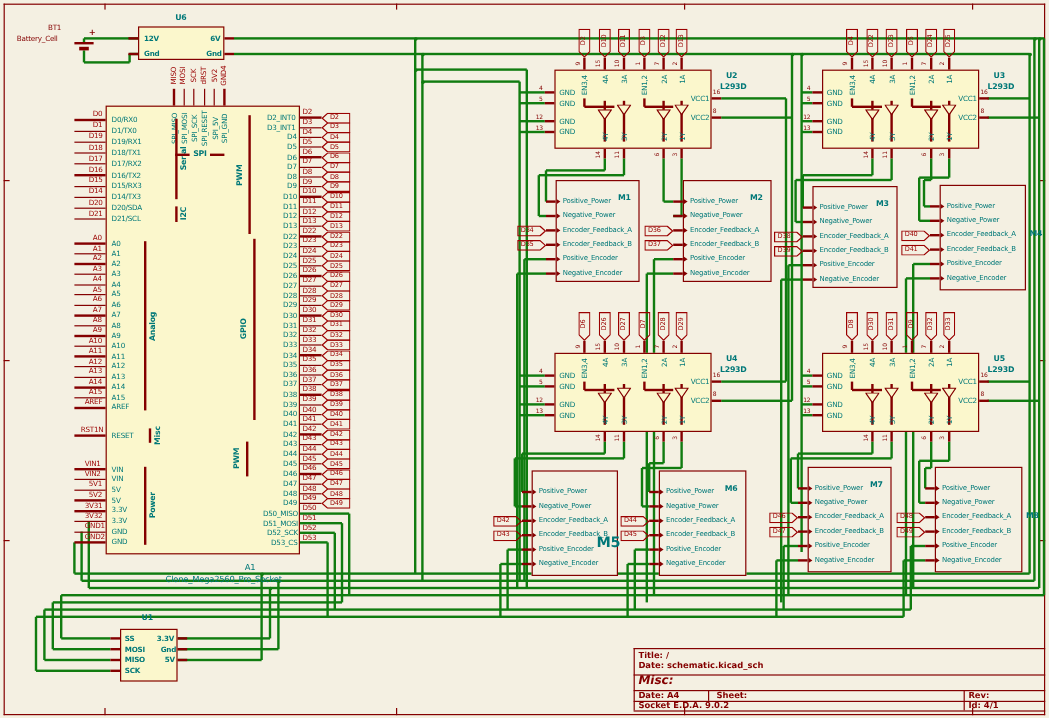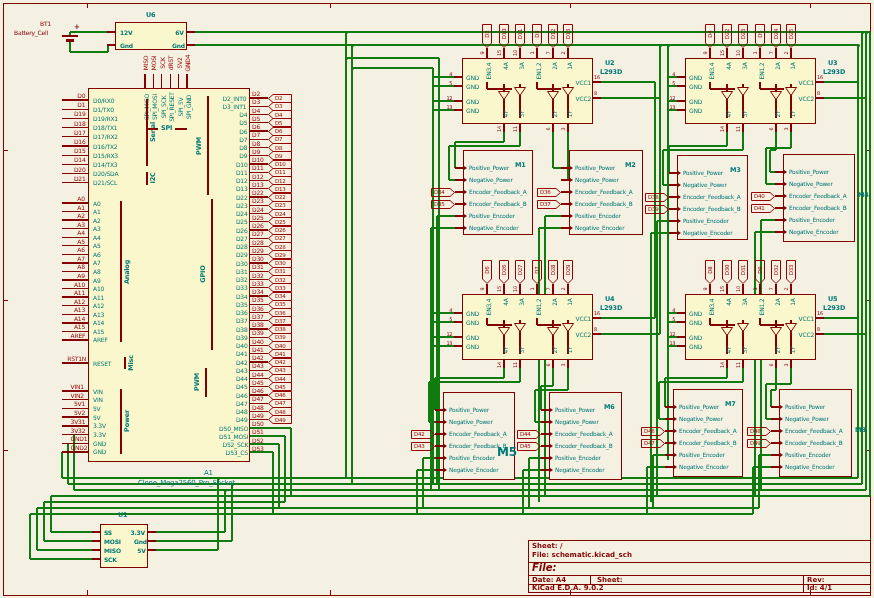--- a/index.html
+++ b/index.html
@@ -37,27 +37,27 @@
 
   <div>
     <div class="frame-line" style="left:528px;top:540px;width:343px;height:1px;"></div>
     <div class="frame-line" style="left:528px;top:562px;width:343px;height:1px;"></div>
     <div class="frame-line" style="left:528px;top:575px;width:343px;height:1px;"></div>
     <div class="frame-line" style="left:528px;top:584px;width:343px;height:1px;"></div>
     <div class="frame-line" style="left:528px;top:592px;width:343px;height:1px;"></div>
     <div class="frame-line" style="left:528px;top:540px;width:1px;height:52px;"></div>
     <div class="frame-line" style="left:590px;top:575px;width:1px;height:9px;"></div>
     <div class="frame-line" style="left:803px;top:575px;width:1px;height:17px;"></div>
-    <div class="tb-text" style="left:532px;top:543px;">Sheet: /</div>
-    <div class="tb-text" style="left:532px;top:552px;">File: schematic.kicad_sch</div>
-    <div class="tb-text tb-title" style="left:532px;top:564px;">File:</div>
+    <div class="tb-text" style="left:532px;top:543px;">Title: /</div>
+    <div class="tb-text" style="left:532px;top:552px;">Date: schematic.kicad_sch</div>
+    <div class="tb-text tb-title" style="left:532px;top:564px;">Misc:</div>
     <div class="tb-text" style="left:532px;top:577px;">Date: A4</div>
     <div class="tb-text" style="left:597px;top:577px;">Sheet:</div>
     <div class="tb-text" style="left:807px;top:577px;">Rev:</div>
-    <div class="tb-text" style="left:532px;top:585px;">KiCad E.D.A. 9.0.2</div>
+    <div class="tb-text" style="left:532px;top:585px;">Socket E.D.A. 9.0.2</div>
     <div class="tb-text" style="left:807px;top:585px;">Id: 4/1</div>
   </div>
 <div style="position: absolute; left: 70px; top: 31.3px; width: 45px; height: 1.4px; background: rgb(16, 124, 16);"></div>
     <div style="position: absolute; left: 108px; top: 44.3px; width: 7px; height: 1.4px; background: rgb(16, 124, 16);"></div>
     <div style="position: absolute; left: 70px; top: 51.3px; width: 38px; height: 1.4px; background: rgb(16, 124, 16);"></div>
     <div style="position: absolute; left: 195px; top: 31.3px; width: 675px; height: 1.4px; background: rgb(16, 124, 16);"></div>
     <div style="position: absolute; left: 195px; top: 44.3px; width: 663px; height: 1.4px; background: rgb(16, 124, 16);"></div>
     <div style="position: absolute; left: 601px; top: 81.3px; width: 54px; height: 1.4px; background: rgb(16, 124, 16);"></div>
     <div style="position: absolute; left: 601px; top: 97.3px; width: 59px; height: 1.4px; background: rgb(16, 124, 16);"></div>
     <div style="position: absolute; left: 601px; top: 317.3px; width: 54px; height: 1.4px; background: rgb(16, 124, 16);"></div>

